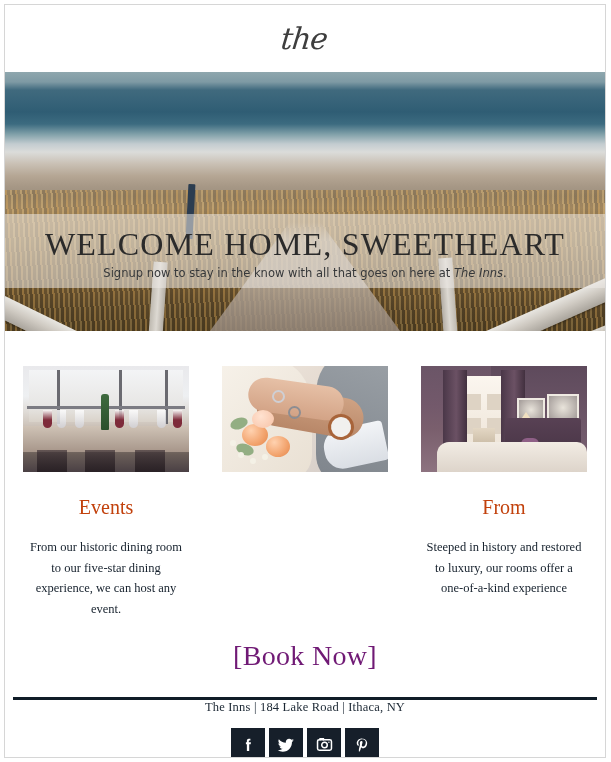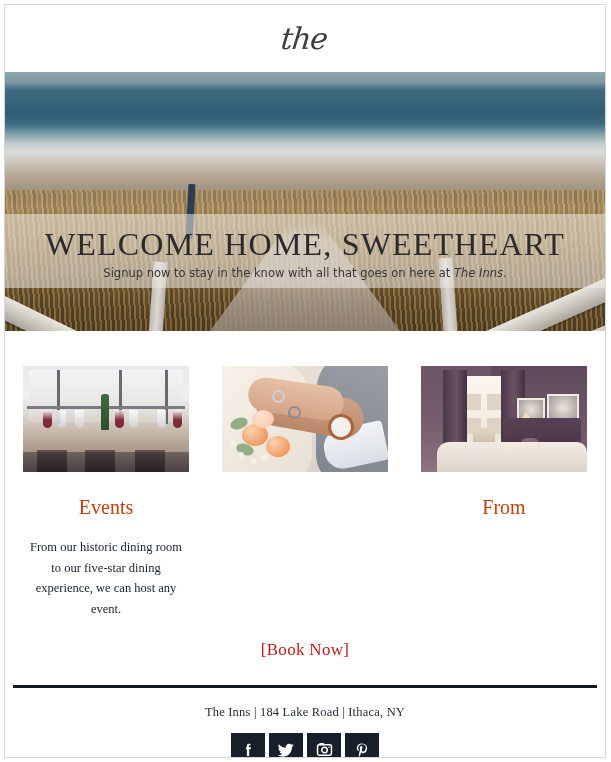--- a/index.html
+++ b/index.html
@@ -390,41 +390,40 @@
   }
 
   
   .book-wrap {
     display: flex;
     justify-content: center;
     margin-top: 20px;
   }
   .book-now {
     font-family: "Liberation Serif", serif;
-    font-size: 17px;
-    color: #b91c1c;
+    font-size: 28px;
+    color: #701a75;
     background: none;
     border: none;
     padding: 0;
     cursor: pointer;
     letter-spacing: .3px;
   }
 
   
   .divider {
     height: 3px;
     background: #101c28;
     margin: 25px 8px 0 8px;
   }
   .footer-addr {
     font-family: "Liberation Serif", serif;
     font-size: 12.5px;
     color: #1b2733;
     text-align: center;
-    margin-top: 17px;
     letter-spacing: .2px;
   }
   .socials {
     display: flex;
     justify-content: center;
     gap: 4px;
     margin-top: 13px;
   }
   .social {
     width: 34px;
@@ -529,20 +528,21 @@
           <div class="s-frame" style="right:42px; top:32px; width:24px; height:22px"></div>
           <div class="s-frame" style="right:8px; top:28px; width:28px; height:26px"></div>
           <div class="s-lamp-shade"></div>
           <div class="s-chair"></div>
           <div class="s-headboard"></div>
           <div class="s-pillow" style="right:48px; top:72px"></div>
           <div class="s-pillow" style="right:22px; top:76px"></div>
           <div class="s-bed"></div>
         </div>
         <h2 class="col-title">From</h2>
+        <p class="col-body">Steeped in history and restored to luxury, our rooms offer a one-of-a-kind experience</p>
       </div>
 
     </div>
 
     <div class="book-wrap">
       <button class="book-now">[Book Now]</button>
     </div>
 
     <div class="divider"></div>
     <div class="footer-addr">The Inns  |  184 Lake Road  |  Ithaca, NY</div>

